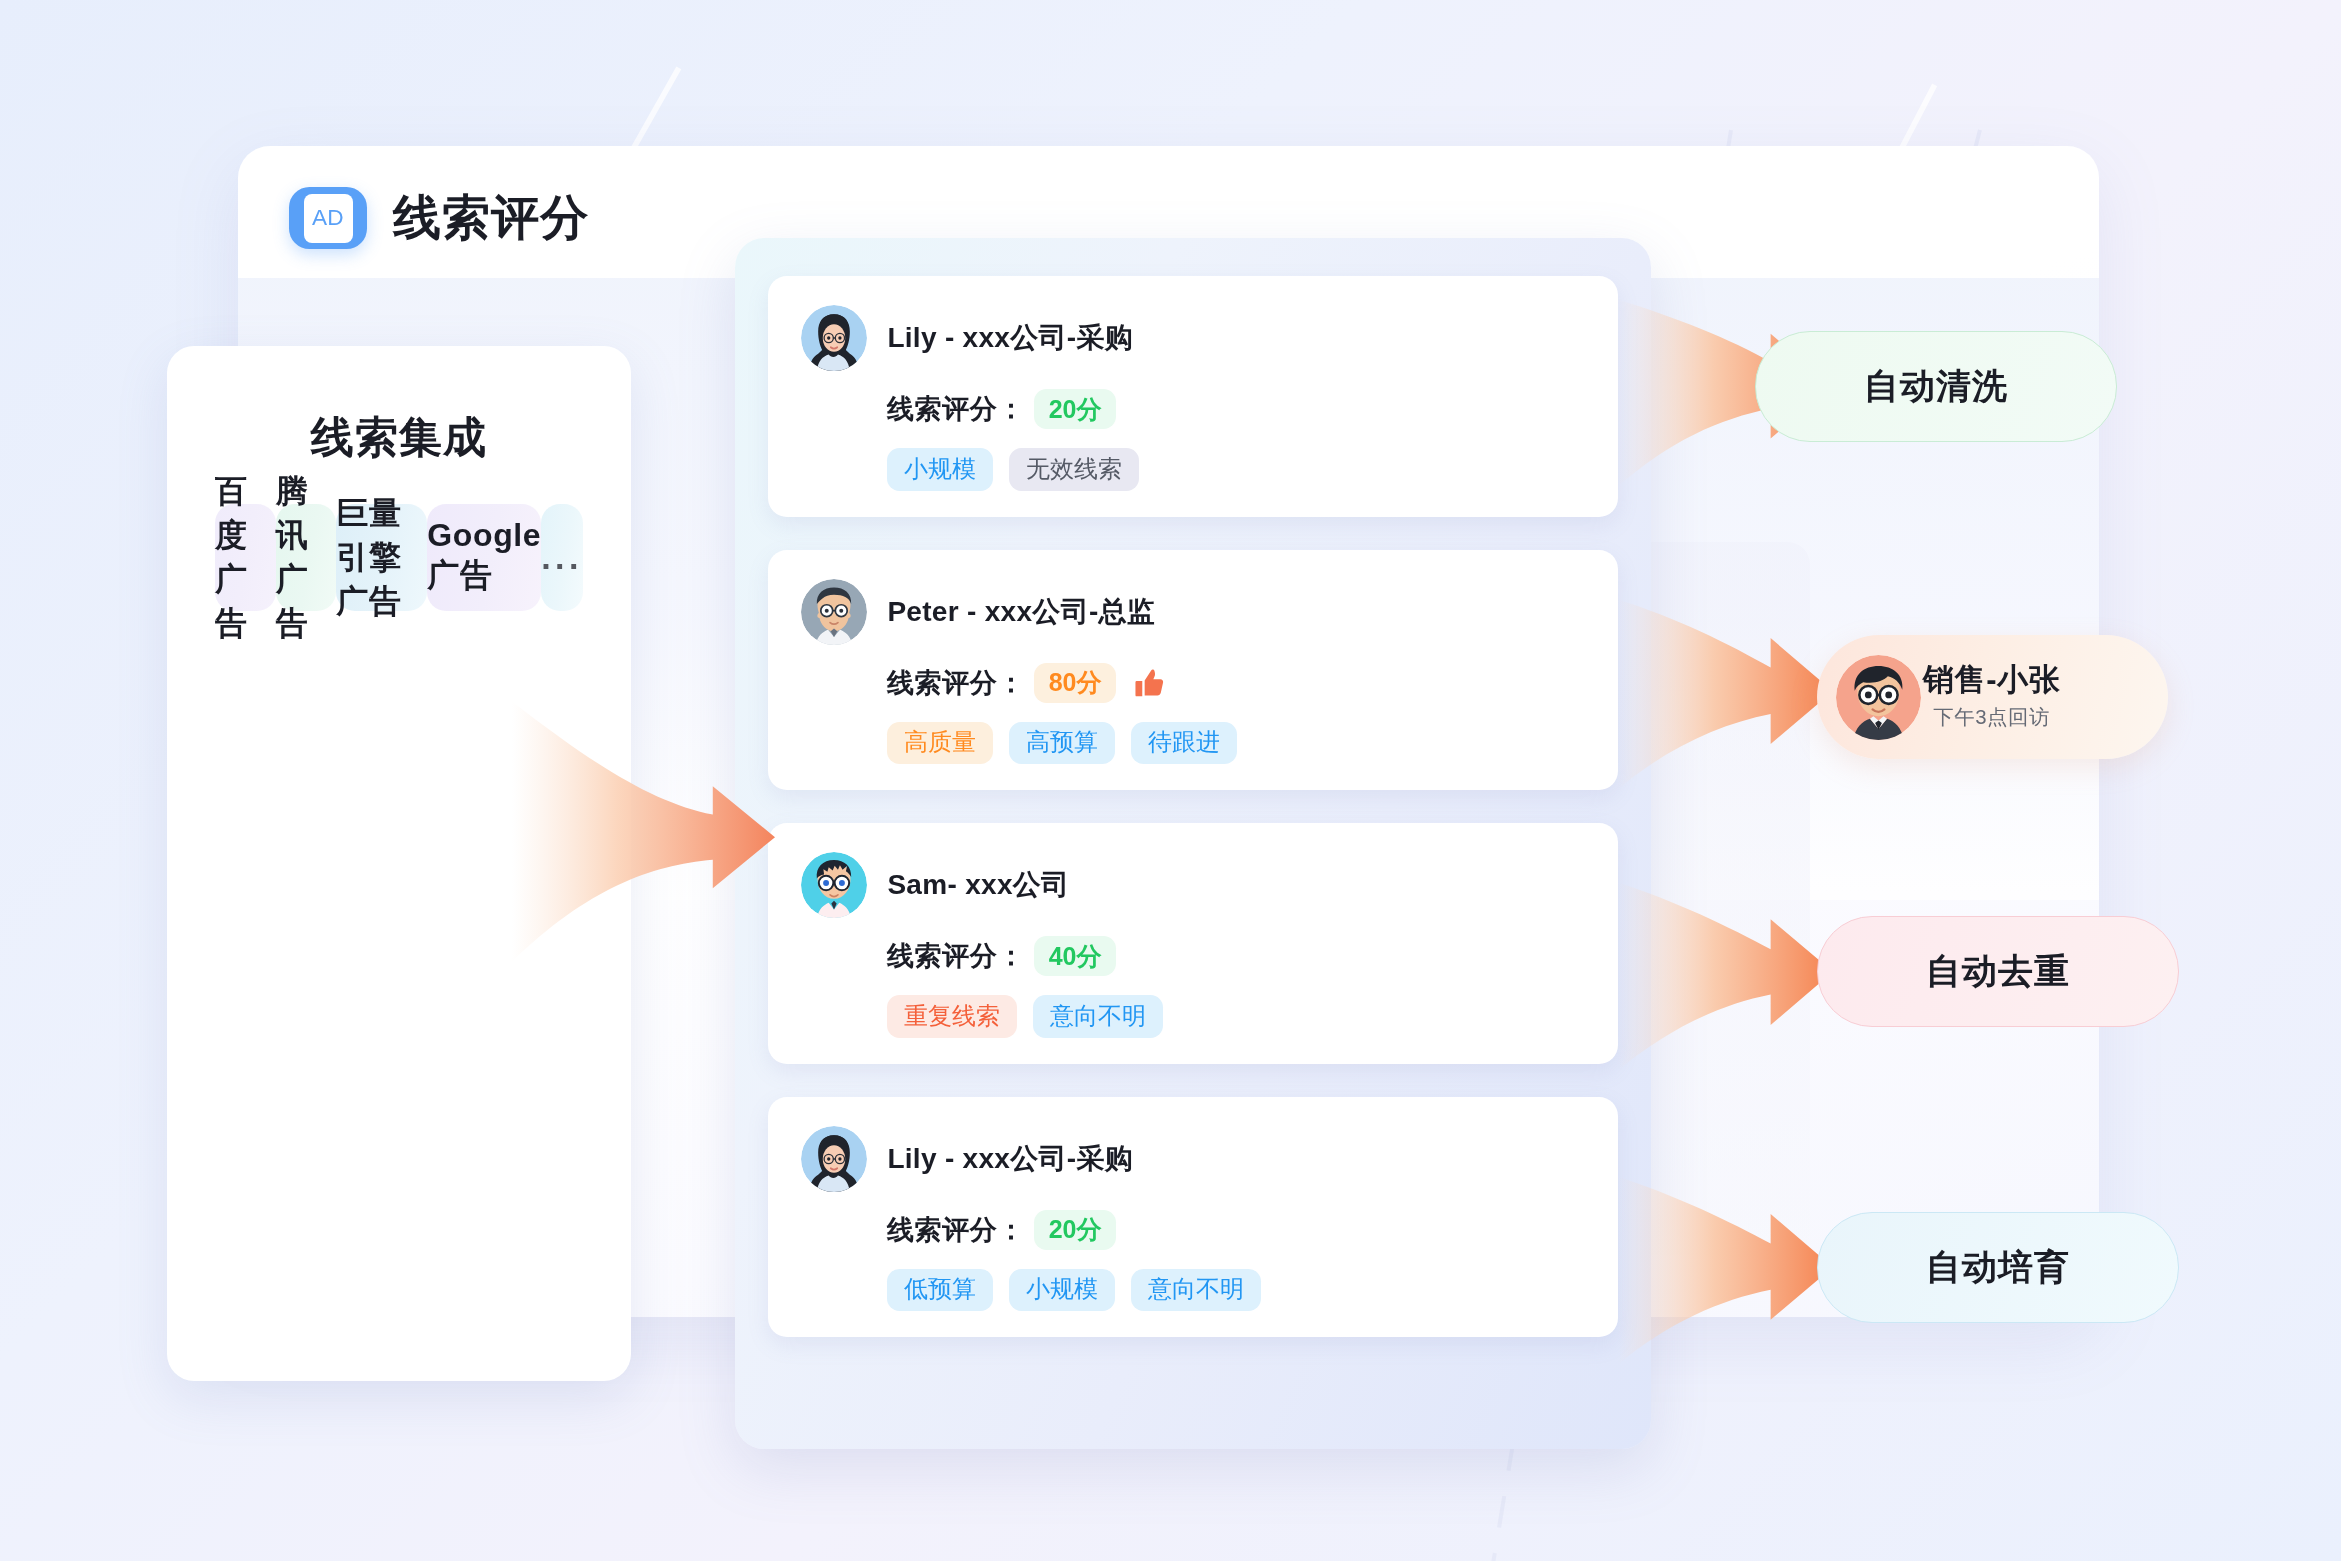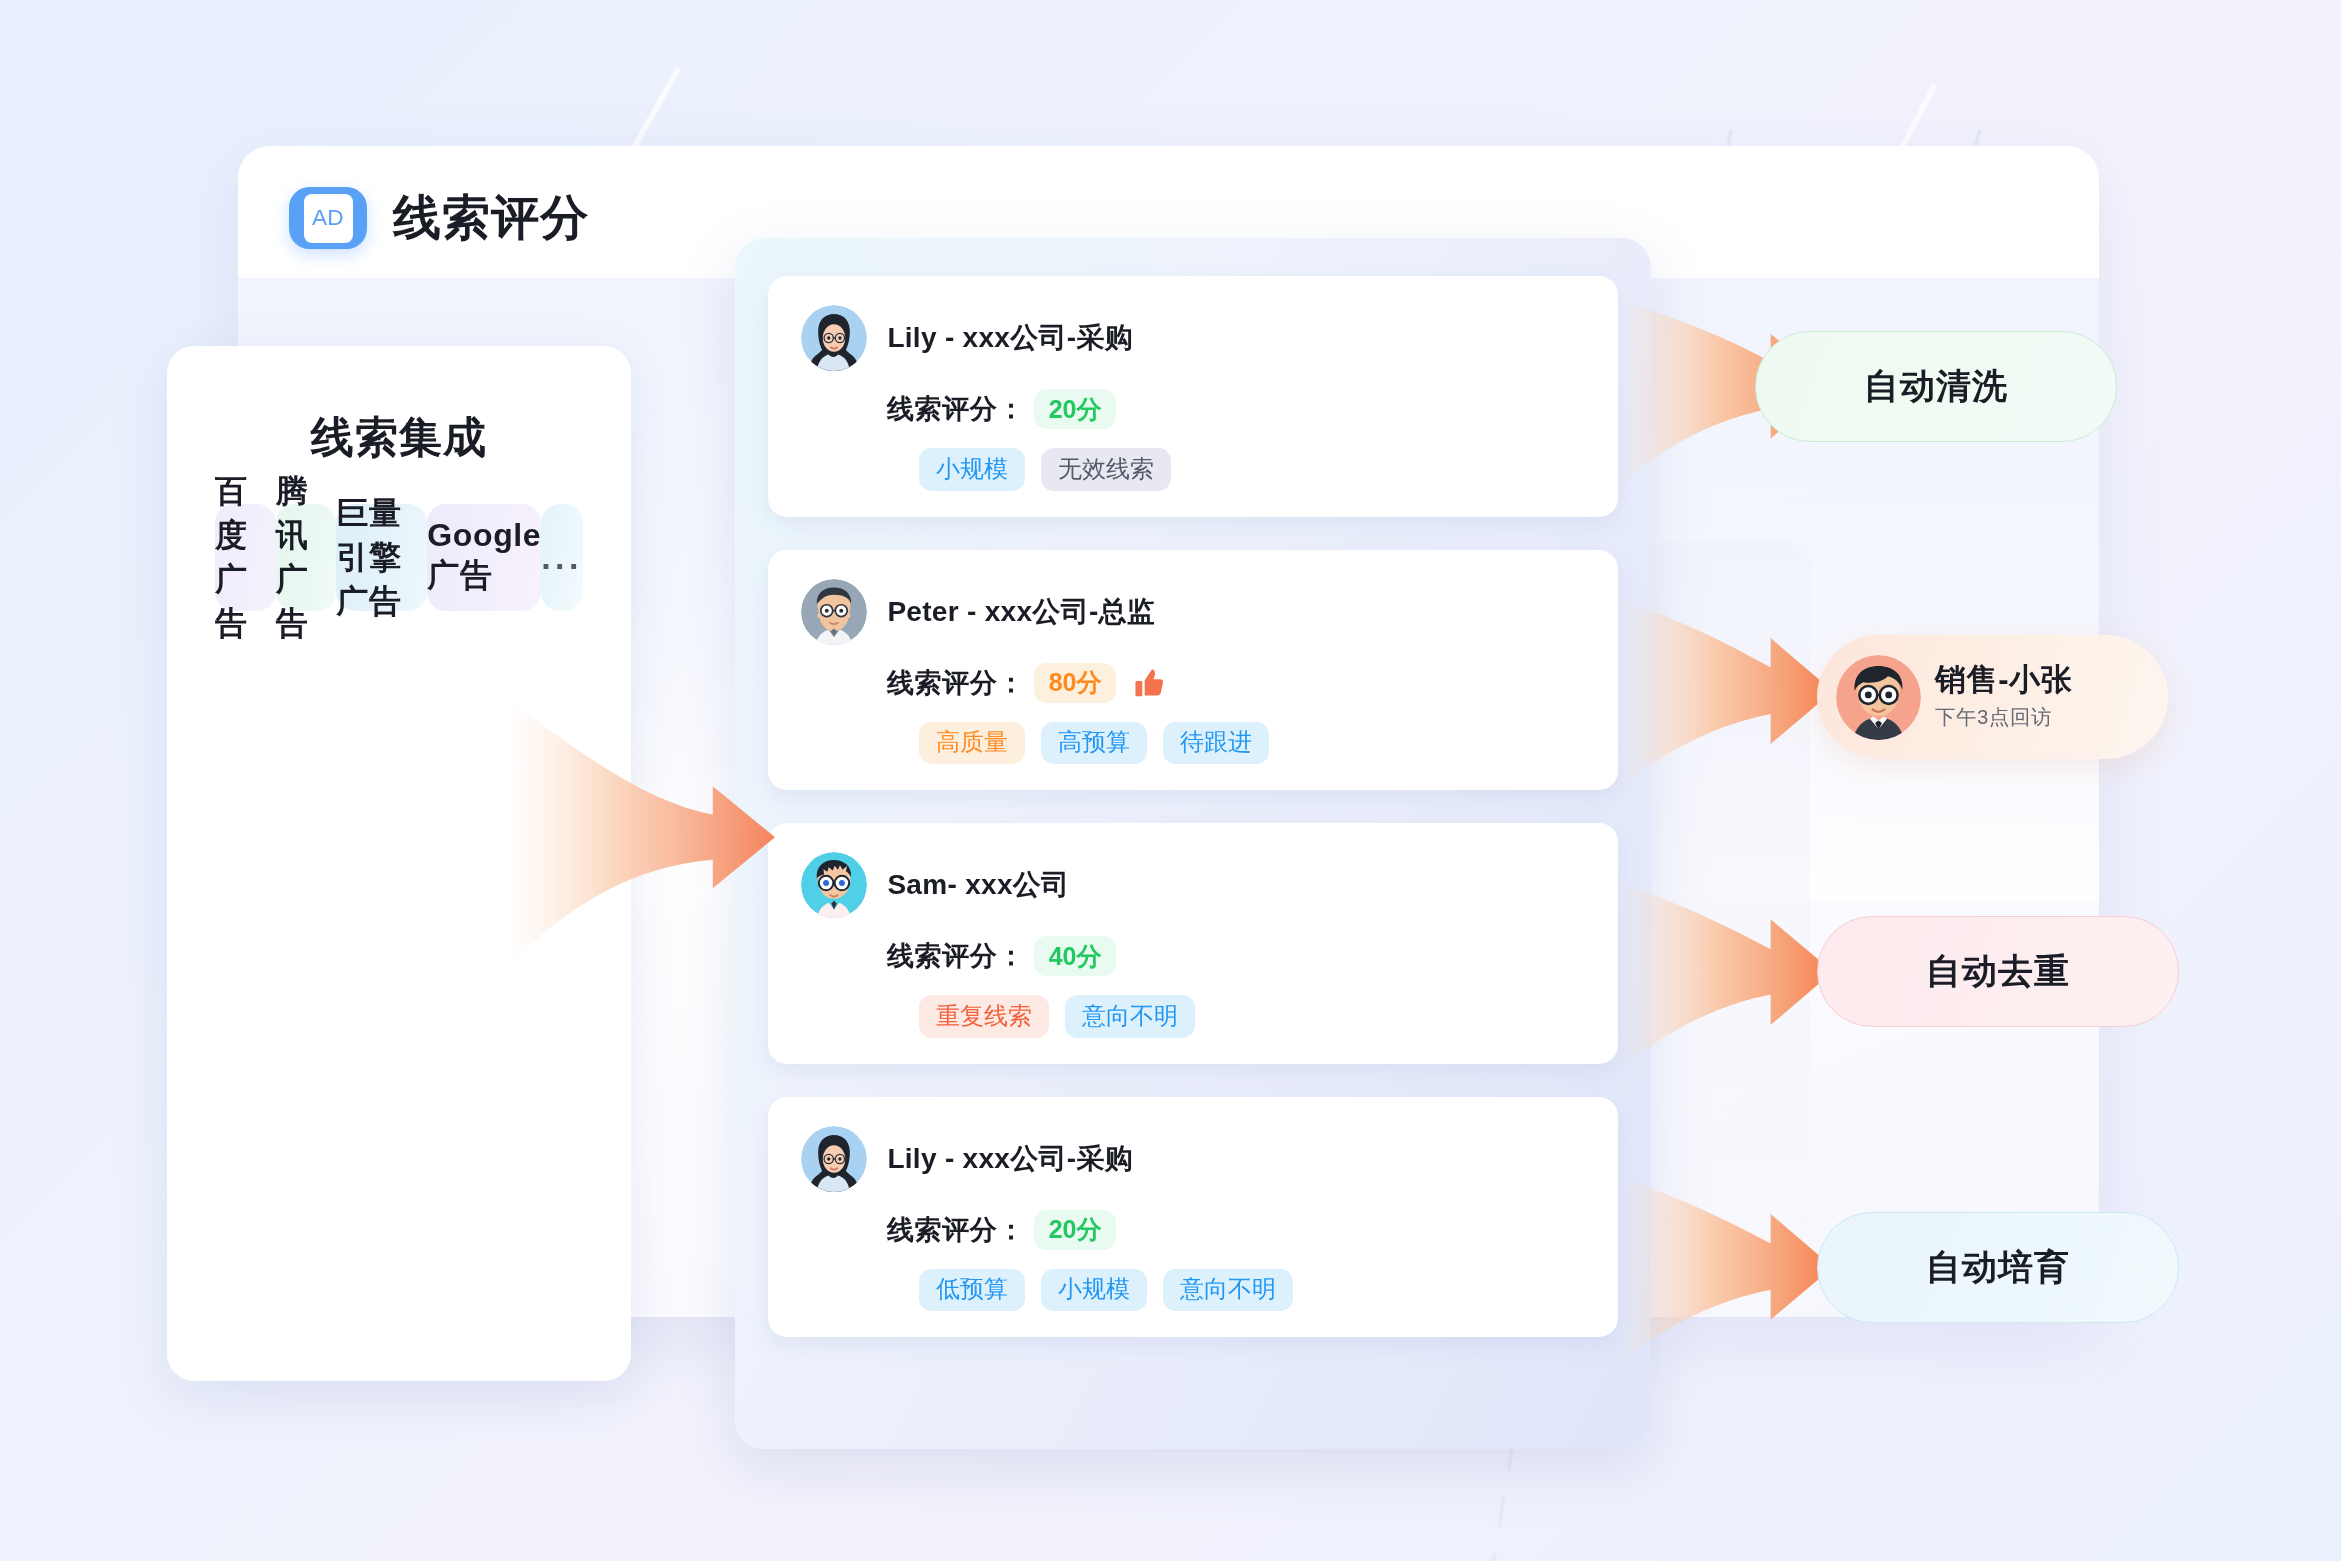--- a/index.html
+++ b/index.html
@@ -110,21 +110,21 @@
   .lead-name { font-size: 28px; font-weight: 700; letter-spacing: 0.3px; }
   .score-row { display: flex; align-items: center; gap: 9px; margin: 18px 0 0 86px; }
   .score-label { font-size: 27px; font-weight: 700; letter-spacing: 0.6px; }
   .score-pill {
     font-size: 25px; font-weight: 700; border-radius: 12.4px;
     padding: 5.7px 14.7px; line-height: 1.15;
   }
   .score-green { color: #22c860; background: #e9faf0; }
   .score-orange { color: #ff8a1f; background: #fdf0de; }
   .thumb-icon { width: 32px; height: 32px; margin-left: 9px; display:block; }
-  .tag-row { display: flex; gap: 16px; margin: 19px 0 0 118px; flex-wrap: wrap; }
+  .tag-row { display: flex; gap: 16px; margin: 19px 0 0 86px; flex-wrap: wrap; }
   .tag {
     font-size: 24px; border-radius: 12.4px; padding: 6.8px 17px; line-height: 1.2;
   }
   .tag-blue   { color: #2196f3; background: #ddf1fd; }
   .tag-gray   { color: #555a66; background: #e8e8f2; }
   .tag-orange { color: #ff8a1f; background: #fdefdd; }
   .tag-red    { color: #f4603a; background: #fdeae4; }
 
   
   .out-pill {
@@ -136,22 +136,23 @@
   }
   .pill-green { background: linear-gradient(110deg,#eefaf1 0%, #f2fbf6 100%); border: 1.7px solid #c9ecd5; }
   .pill-pink  { background: linear-gradient(110deg,#fdeaee 0%, #fdf0f1 100%); border: 1.7px solid #f8cdd4; }
   .pill-blue  { background: linear-gradient(110deg,#e9f5fb 0%, #f0fafd 100%); border: 1.7px solid #cbe8f5; }
 
   .sales-card {
     position: absolute; z-index: 12;
     left: 1817px; top: 635px; width: 351px; height: 124px;
     border-radius: 62px;
     background: linear-gradient(105deg,#fde6dc 0%, #fdeee4 45%, #fdf6ef 100%);
-    display: flex; align-items: center; gap: 14px; padding: 0 19px;
+    display: flex; align-items: center; gap: 2px; padding: 0 19px;
     box-shadow: 0 9px 28px rgba(230,160,130,.18);
+    text-align: center;
   }
   .sales-avatar { width: 85px; height: 85px; border-radius: 50%; flex: 0 0 85px; position: relative; overflow: hidden; }
   .sales-name { font-size: 31px; font-weight: 700; letter-spacing: 0.6px; line-height: 1.1; }
   .sales-note { font-size: 20.4px; color: #656a75; margin-top: 6.8px; letter-spacing: 0.6px; }
 
   .arrow-layer { position: absolute; inset: 0; z-index: 11; pointer-events: none; }
 </style>
 </head>
 <body>
 

